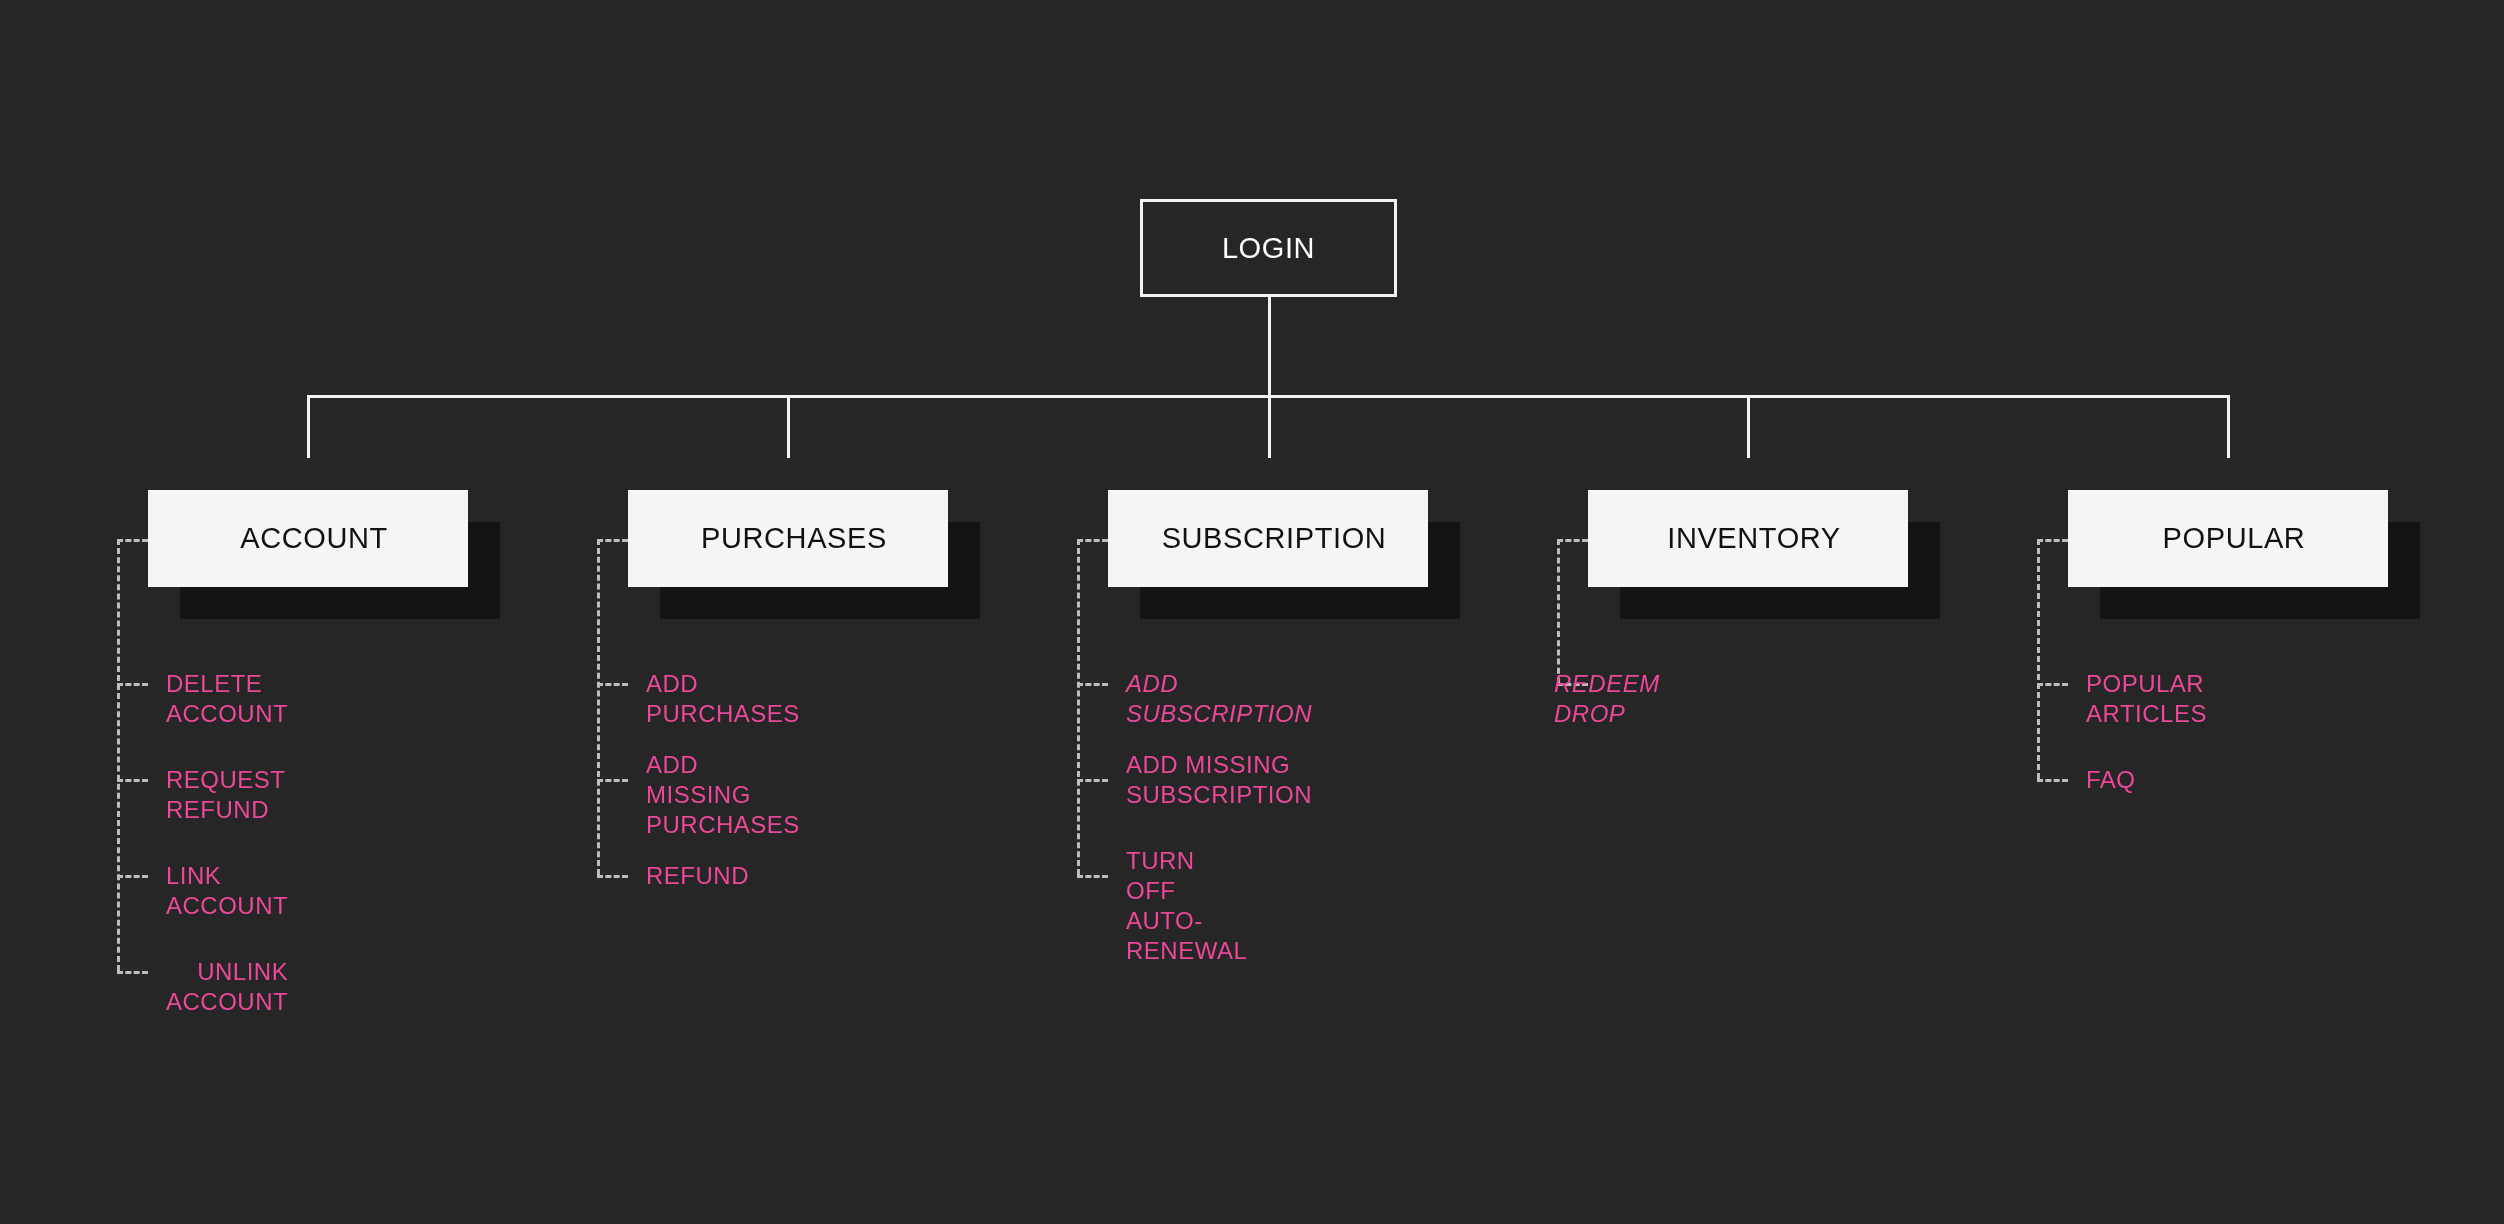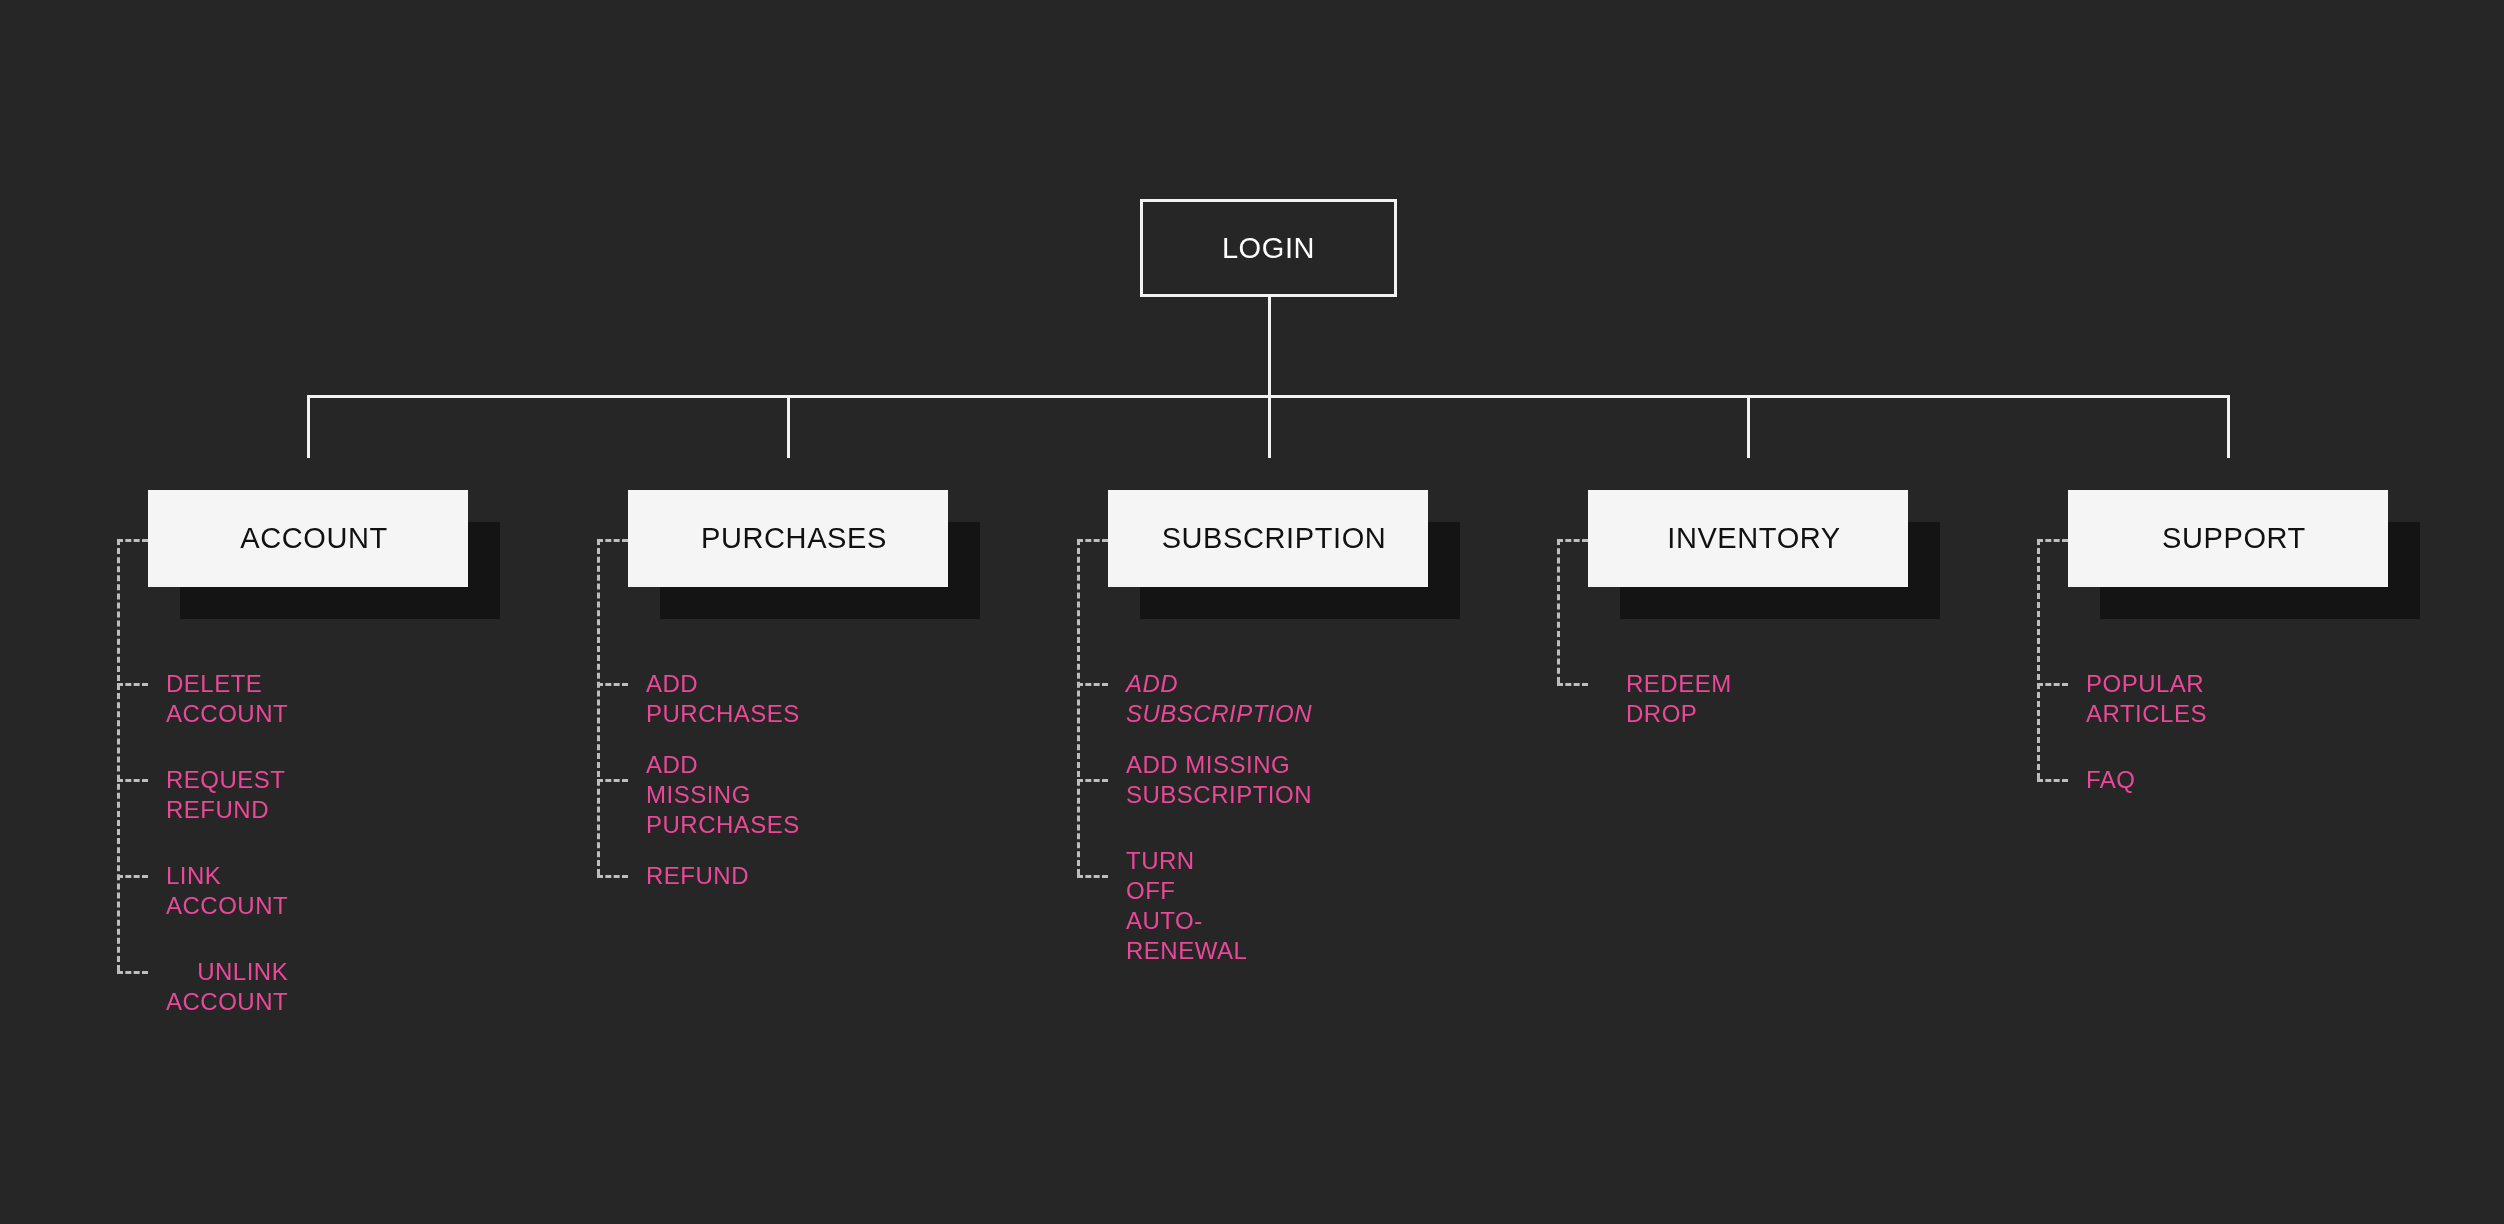--- a/index.html
+++ b/index.html
@@ -139,26 +139,26 @@
 AUTO-RENEWAL</div>
       </div>
       <div class="column">
         <div class="cat-shadow" style="left: 1620px; top: 522px; width: 320px; height: 97px;"></div>
         <div class="cat-box" style="left: 1588px; top: 490px; width: 320px; height: 97px;">
           <span>INVENTORY</span>
         </div>
         <div class="dash-trunk" style="left: 1557px; top: 538.5px; height: 144.5px;"></div>
         <div class="dash-stub" style="left: 1557px; top: 538.5px; width: 31px;"></div>
         <div class="dash-stub" style="left: 1557px; top: 683px; width: 31px;"></div>
-        <div class="leaf-label" style="left: 1626px; top: 669px;">REDEEM DROP</div>
+        <div class="leaf-label" style="left: 1554px; top: 669px; font-style: italic;">REDEEM DROP</div>
       </div>
       <div class="column">
         <div class="cat-shadow" style="left: 2100px; top: 522px; width: 320px; height: 97px;"></div>
         <div class="cat-box" style="left: 2068px; top: 490px; width: 320px; height: 97px;">
-          <span>SUPPORT</span>
+          <span>POPULAR</span>
         </div>
         <div class="dash-trunk" style="left: 2037px; top: 538.5px; height: 240.5px;"></div>
         <div class="dash-stub" style="left: 2037px; top: 538.5px; width: 31px;"></div>
         <div class="dash-stub" style="left: 2037px; top: 683px; width: 31px;"></div>
         <div class="leaf-label" style="left: 2086px; top: 669px;">POPULAR ARTICLES</div>
         <div class="dash-stub" style="left: 2037px; top: 779px; width: 31px;"></div>
         <div class="leaf-label" style="left: 2086px; top: 765px;">FAQ</div>
       </div>
     </div>
 

